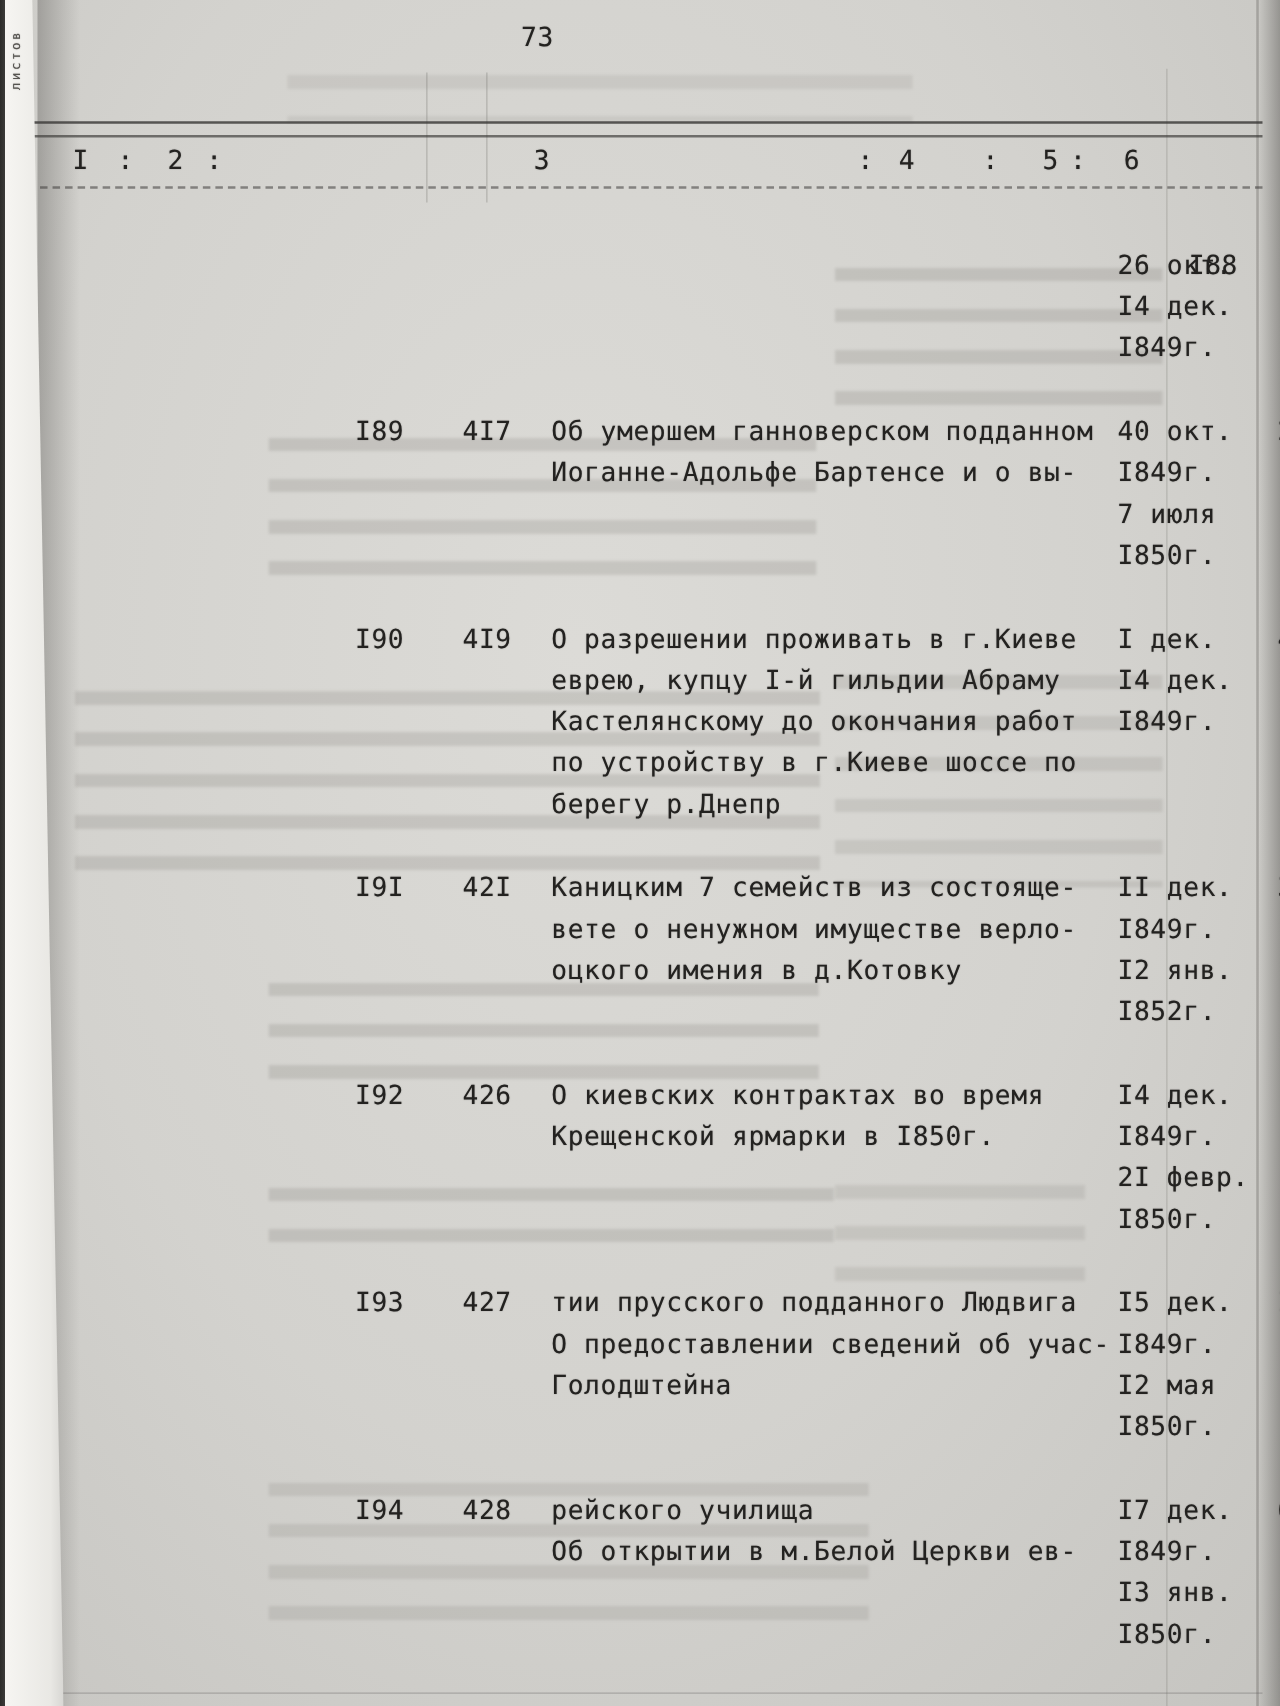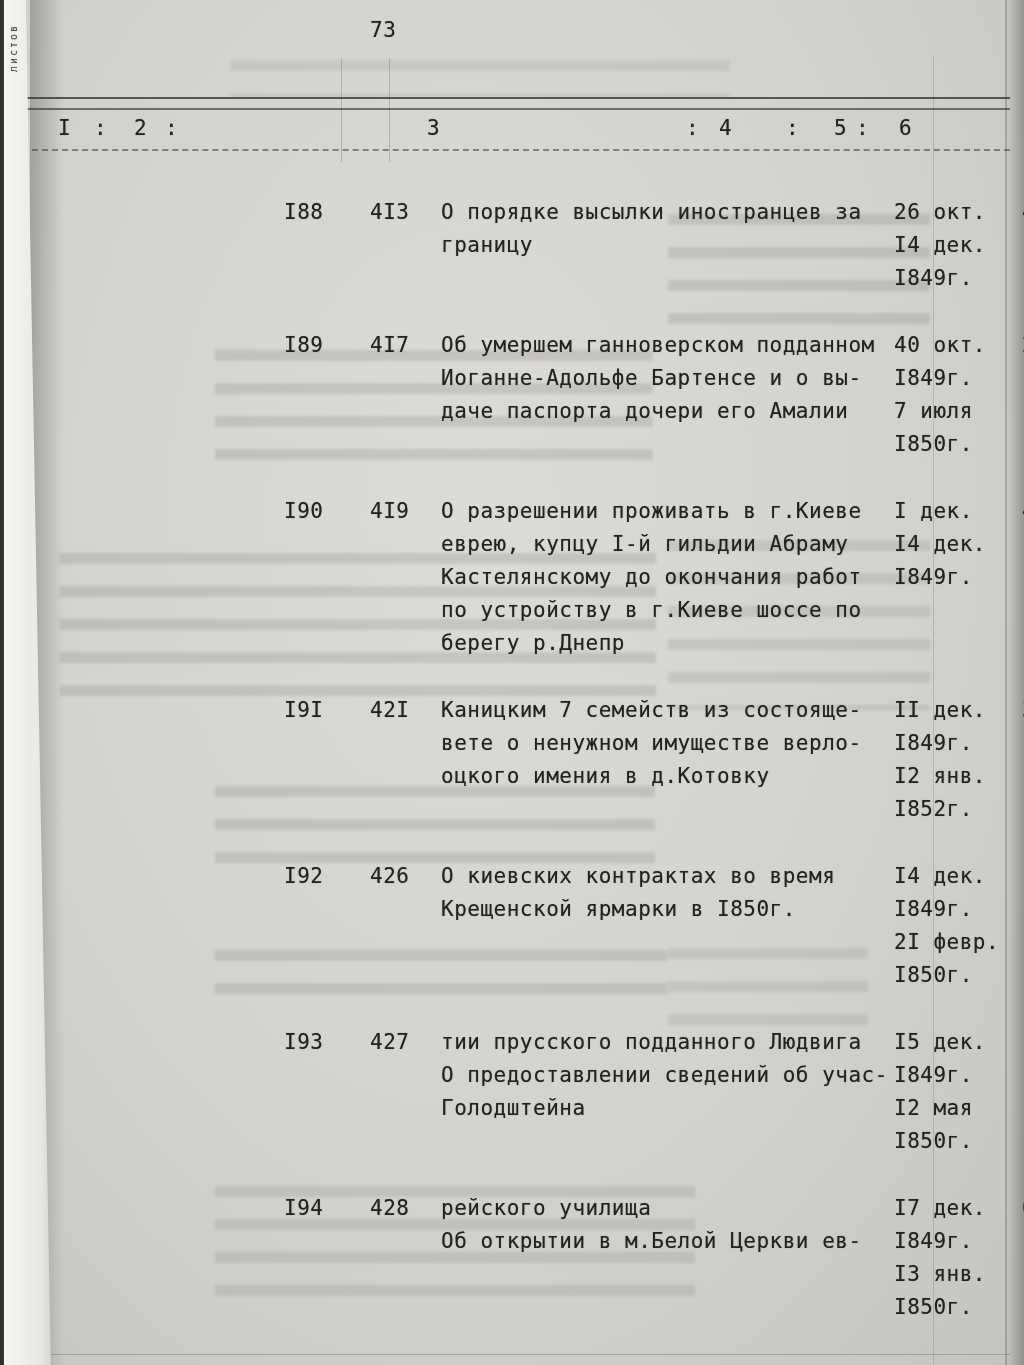--- a/index.html
+++ b/index.html
@@ -5,21 +5,21 @@
   html,body{margin:0;padding:0;background:#3a3936;}
   .page{
     position:relative;width:1024px;height:1365px;overflow:hidden;
     background:radial-gradient(ellipse at 45% 38%, #dcdbd7 0%, #d3d2ce 55%, #c5c4c0 100%);
     font-family:"DejaVu Sans Mono","Liberation Mono",monospace;
     color:#232220;
   }
   .ink{text-shadow:0 0 1px rgba(45,43,40,.45);letter-spacing:.5px;}
 
   
-  .pagenum{position:absolute;left:370px;top:18px;width:120px;font-size:21px;z-index:3;}
+  .pagenum{position:absolute;left:370px;top:18px;width:120px;text-align:center;font-size:21px;z-index:3;}
 
   
   .rule-double{position:absolute;left:22px;right:14px;top:97px;height:9px;
     border-top:2px solid rgba(55,54,52,.8);border-bottom:2px solid rgba(55,54,52,.65);z-index:2;}
   .rule-dashed{position:absolute;left:22px;right:14px;top:149px;
     border-top:2px dashed rgba(62,60,58,.55);z-index:2;}
   .rule-bottom{position:absolute;left:22px;right:14px;top:1354px;
     border-top:1px solid rgba(92,90,88,.35);z-index:2;}
 
   
@@ -116,39 +116,34 @@
     <span class="hc7">:</span>
     <span class="hc8">5</span>
     <span class="hc9">:</span>
     <span class="hc10">6</span>
   </div>
 
   <div class="entries">
     <div class="entry ink">
       <span class="no">I88</span>
       <span class="file">4I3</span>
-      <div class="desc">
-          <div>О порядке высылки иностранцев за</div>
-          <div>границу</div>
-        </div>
       <div class="dates">
           <div>26 окт.</div>
           <div>I4 дек.</div>
           <div>I849г.</div>
         </div>
       <span class="sheets">4</span>
     </div>
 
     <div class="entry ink">
       <span class="no">I89</span>
       <span class="file">4I7</span>
       <div class="desc">
           <div>Об умершем ганноверском подданном</div>
           <div>Иоганне-Адольфе Бартенсе и о вы-</div>
-          <div>даче паспорта дочери его Амалии</div>
         </div>
       <div class="dates">
           <div>40 окт.</div>
           <div>I849г.</div>
           <div>7 июля</div>
           <div>I850г.</div>
         </div>
       <span class="sheets">20</span>
     </div>
 

